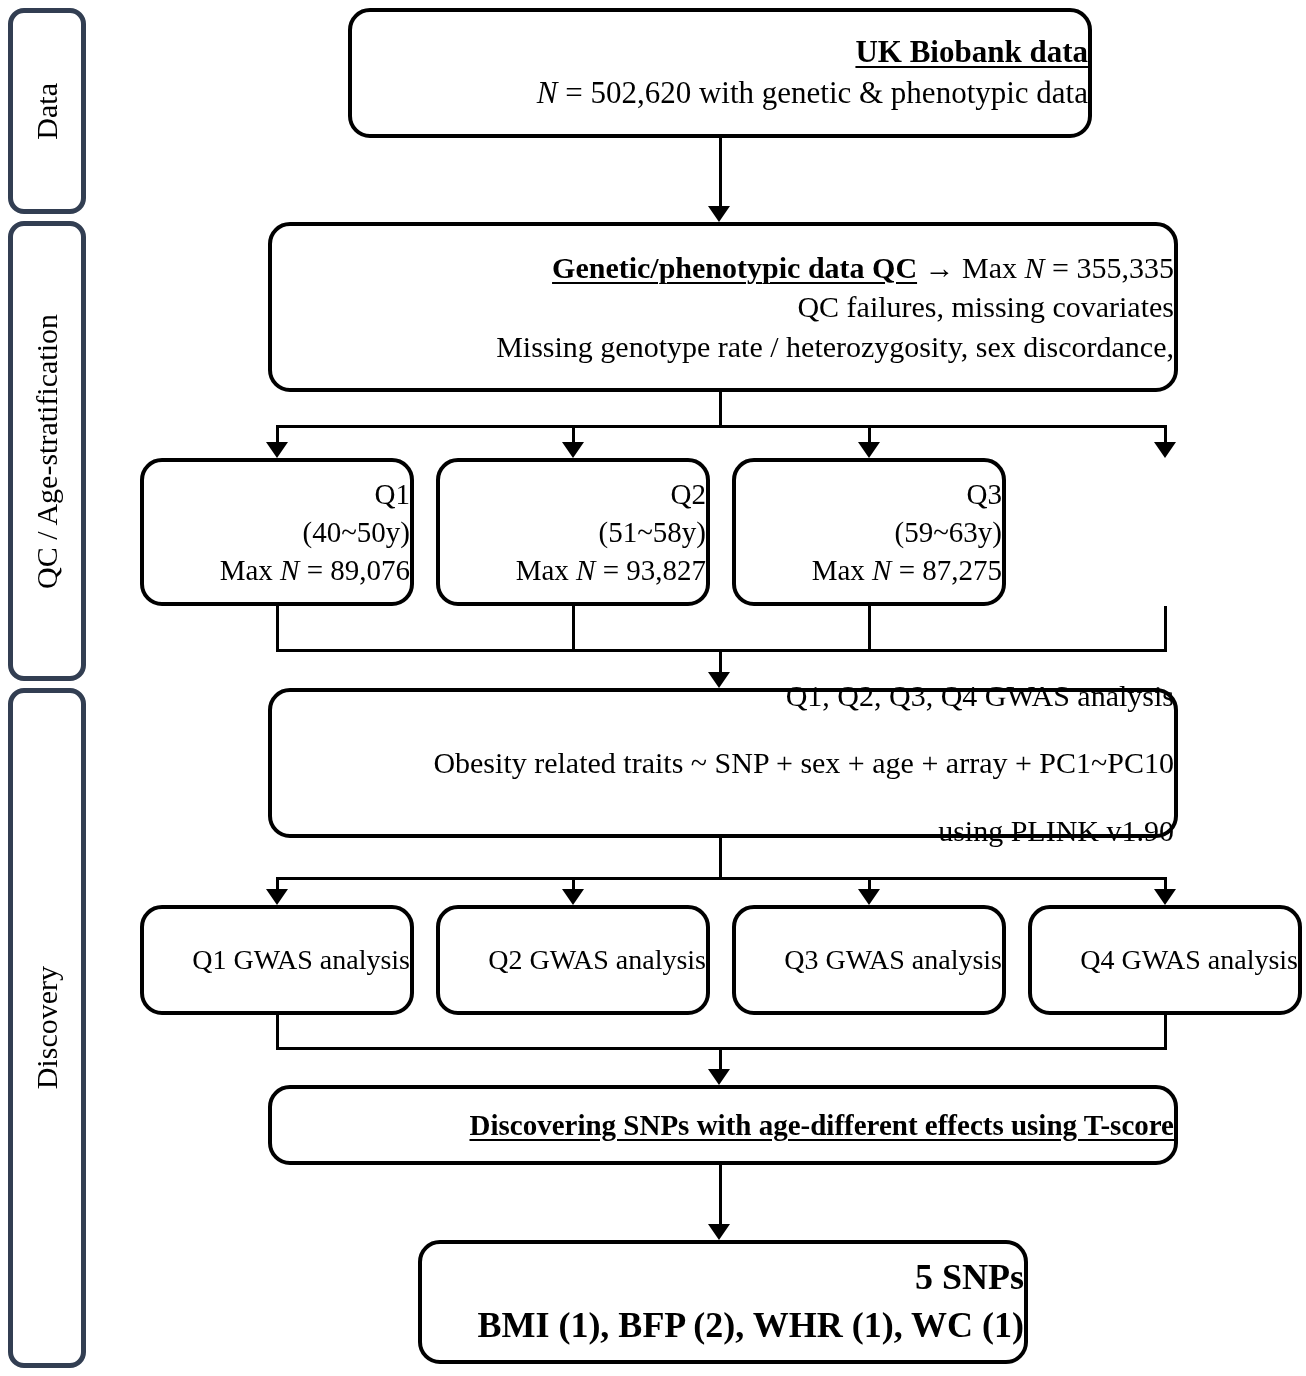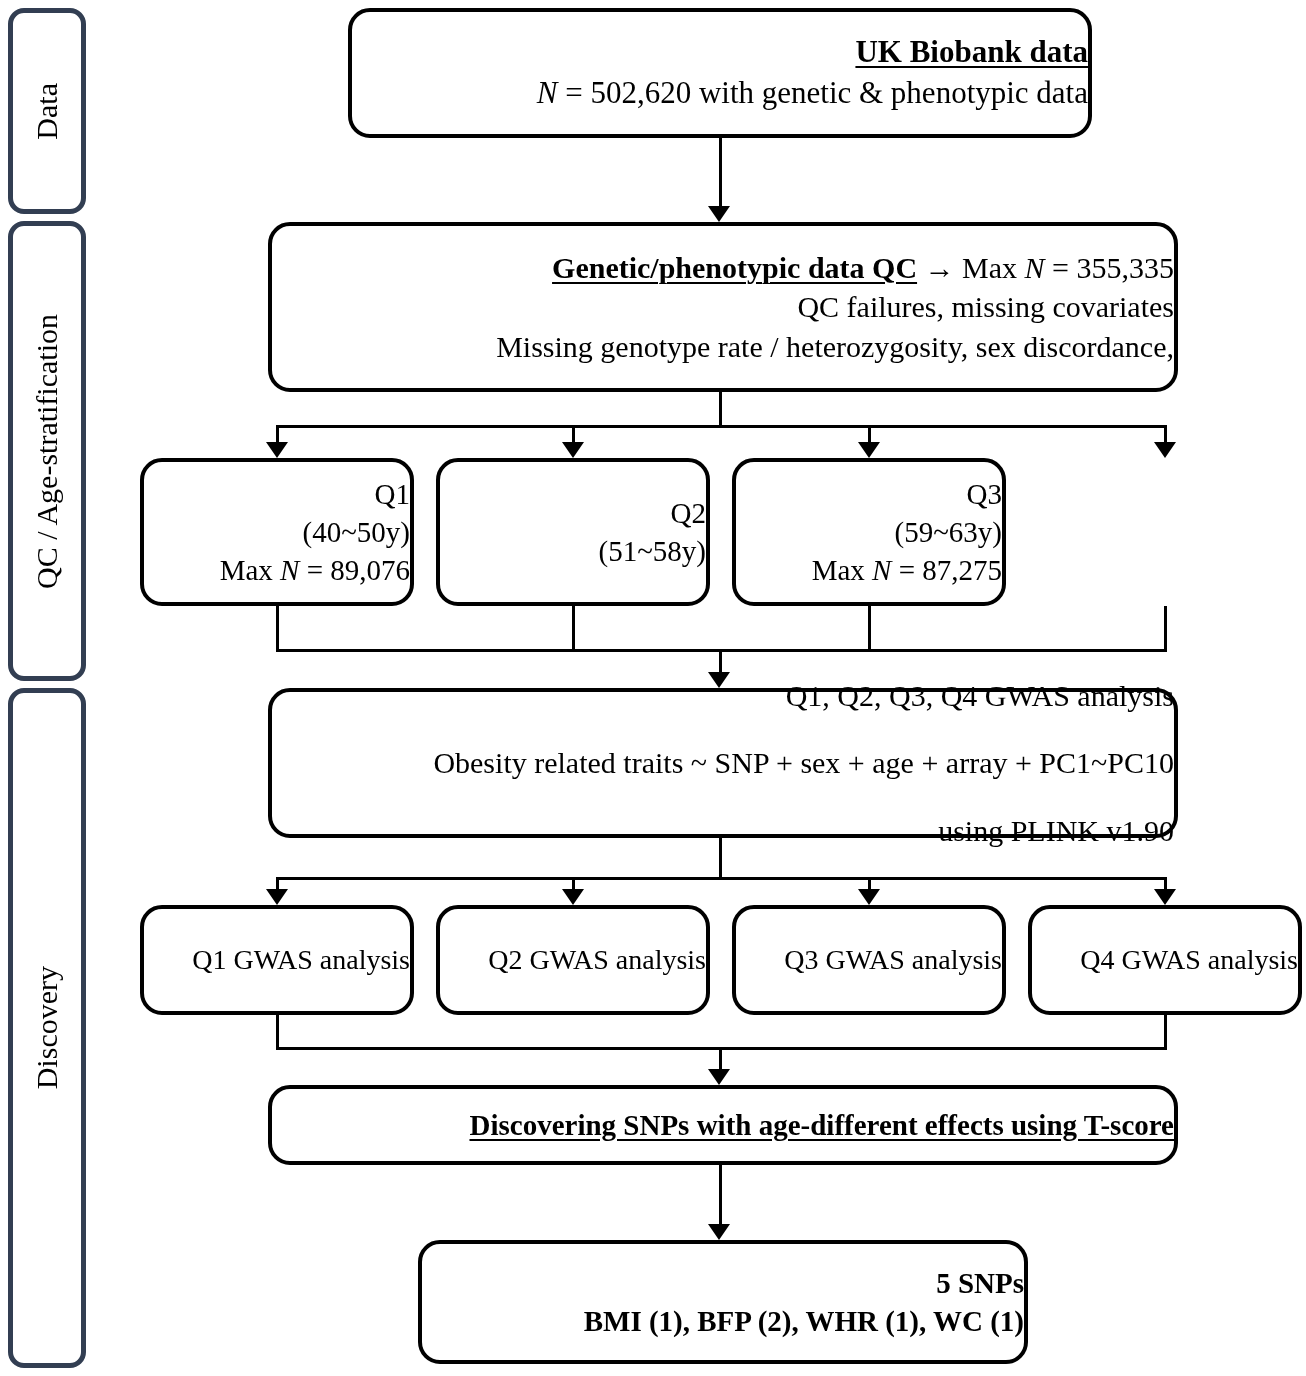--- a/index.html
+++ b/index.html
@@ -20,21 +20,21 @@
   .it{font-style:italic;}
   .bu{font-weight:bold;text-decoration:underline;text-decoration-thickness:2px;text-underline-offset:4px;}
   .b{font-weight:bold;}
 
   #box-ukb{left:348px;top:8px;width:744px;height:130px;font-size:31px;}
   #box-qc{left:268px;top:222px;width:910px;height:170px;font-size:30px;}
   .qbox{top:458px;width:274px;height:148px;font-size:29px;}
   #box-gwas{left:268px;top:688px;width:910px;height:150px;font-size:30px;gap:28px;}
   .run{top:905px;width:274px;height:110px;font-size:28px;}
   #box-disc{left:268px;top:1085px;width:910px;height:80px;font-size:29px;}
-  #box-final{left:418px;top:1240px;width:610px;height:124px;font-size:29px;}
+  #box-final{left:418px;top:1240px;width:610px;height:124px;font-size:36px;}
 
   .qbox.c1,.run.c1{left:140px}
   .qbox.c2,.run.c2{left:436px}
   .qbox.c3,.run.c3{left:732px}
   .qbox.c4,.run.c4{left:1028px}
 
   
   .vline{position:absolute;width:3px;background:#000;}
   .hline{position:absolute;height:3px;background:#000;}
   .ahead{position:absolute;width:0;height:0;border-left:11px solid transparent;border-right:11px solid transparent;border-top:16px solid #000;}
@@ -109,20 +109,21 @@
   <div class="ahead ah ah-b1 c4"></div>
 
   <div class="fbox qbox c1">
     <div>Q1</div>
     <div>(40~50y)</div>
     <div><span>Max </span><span class="it">N</span><span> = 89,076</span></div>
   </div>
   <div class="fbox qbox c2">
     <div>Q2</div>
     <div>(51~58y)</div>
+    <div><span>Max </span><span class="it">N</span><span> = 93,827</span></div>
   </div>
   <div class="fbox qbox c3">
     <div>Q3</div>
     <div>(59~63y)</div>
     <div><span>Max </span><span class="it">N</span><span> = 87,275</span></div>
   </div>
 
   <div class="vline vline-m1 c1 drop"></div>
   <div class="vline vline-m1 c2 drop"></div>
   <div class="vline vline-m1 c3 drop"></div>

